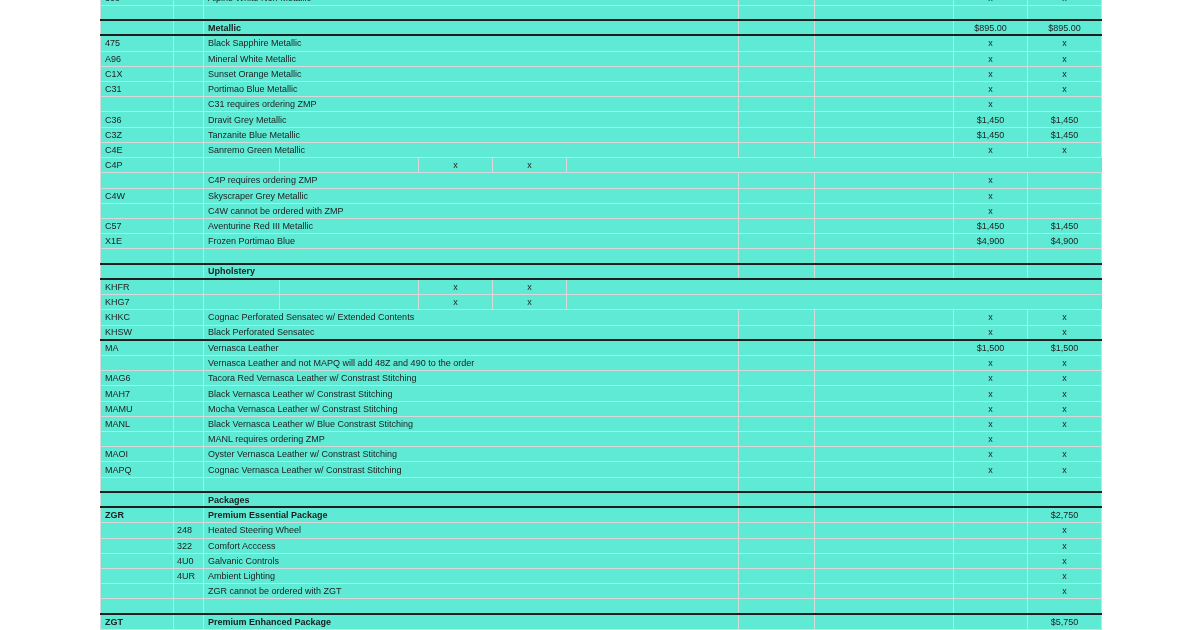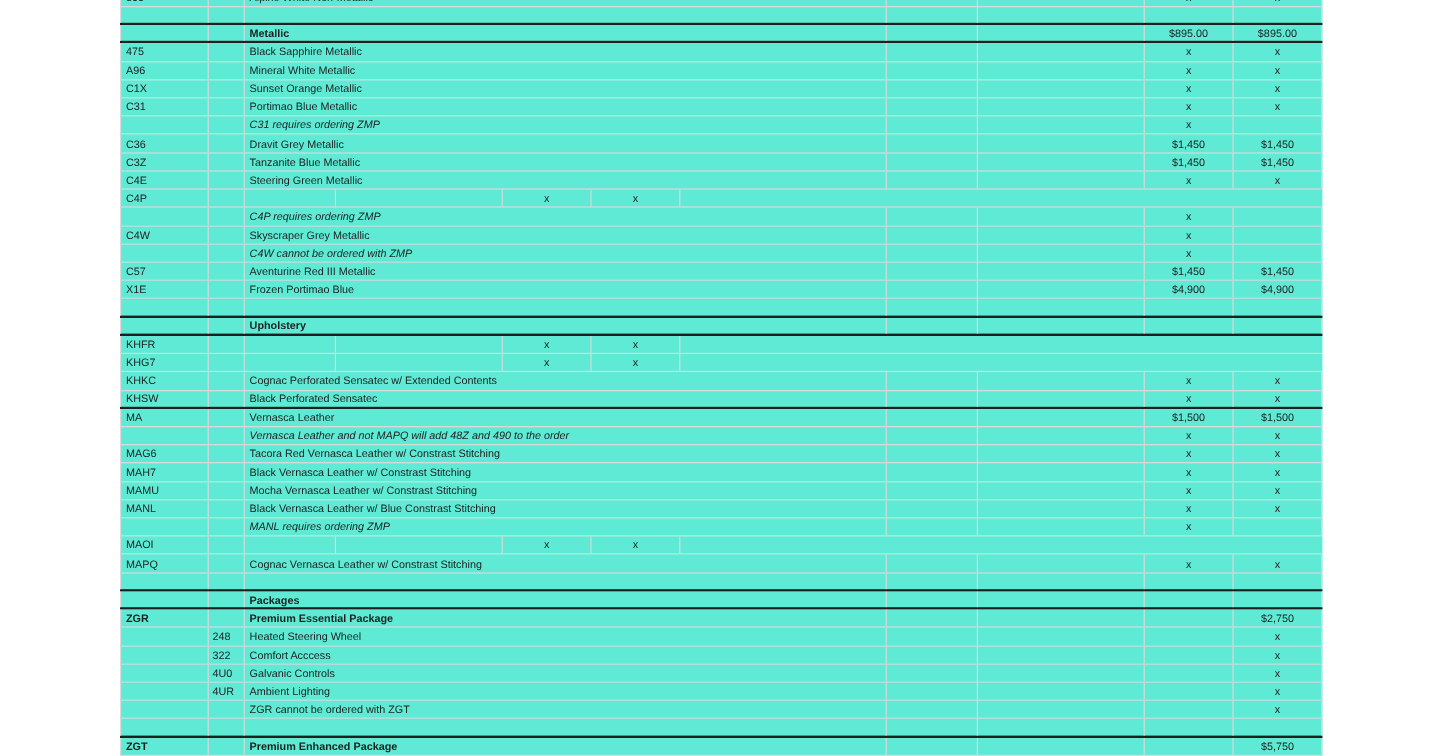--- a/index.html
+++ b/index.html
@@ -24,21 +24,21 @@
   }
   .c:first-child{border-left:1px solid #d9d9d9;}
   .ca{width:74px;padding-left:4px;}
   .cb{width:30px;padding-left:3px;}
   .cc{width:535px;padding-left:4px;}
   .cd{width:76px;}
   .ce{width:139px;}
   .cf{width:74px;justify-content:center;}
   .cg{width:74px;justify-content:center;}
   .section .cc{font-weight:700;}
-  .note .cc{font-style:italic;}
+  .note .cc{}
   .package .ca{font-weight:700;}
   .package .cc{font-weight:700;}
 </style>
 </head>
 <body>
 
 <div id="sheet">
     <div class="r normal">
       <div class="c ca">300</div>
       <div class="c cb"></div>
@@ -125,21 +125,21 @@
       <div class="c cb"></div>
       <div class="c cc">Tanzanite Blue Metallic</div>
       <div class="c cd"></div>
       <div class="c ce"></div>
       <div class="c cf">$1,450</div>
       <div class="c cg">$1,450</div>
     </div>
     <div class="r normal">
       <div class="c ca">C4E</div>
       <div class="c cb"></div>
-      <div class="c cc">Steering Green Metallic</div>
+      <div class="c cc">Sanremo Green Metallic</div>
       <div class="c cd"></div>
       <div class="c ce"></div>
       <div class="c cf">x</div>
       <div class="c cg">x</div>
     </div>
     <div class="r normal">
       <div class="c ca">C4P</div>
       <div class="c cb"></div>
       <div class="c cd"></div>
       <div class="c ce"></div>
@@ -302,20 +302,21 @@
       <div class="c cb"></div>
       <div class="c cc">MANL requires ordering ZMP</div>
       <div class="c cd"></div>
       <div class="c ce"></div>
       <div class="c cf">x</div>
       <div class="c cg"></div>
     </div>
     <div class="r normal">
       <div class="c ca">MAOI</div>
       <div class="c cb"></div>
+      <div class="c cc">Oyster Vernasca Leather w/ Constrast Stitching</div>
       <div class="c cd"></div>
       <div class="c ce"></div>
       <div class="c cf">x</div>
       <div class="c cg">x</div>
     </div>
     <div class="r normal">
       <div class="c ca">MAPQ</div>
       <div class="c cb"></div>
       <div class="c cc">Cognac Vernasca Leather w/ Constrast Stitching</div>
       <div class="c cd"></div>

